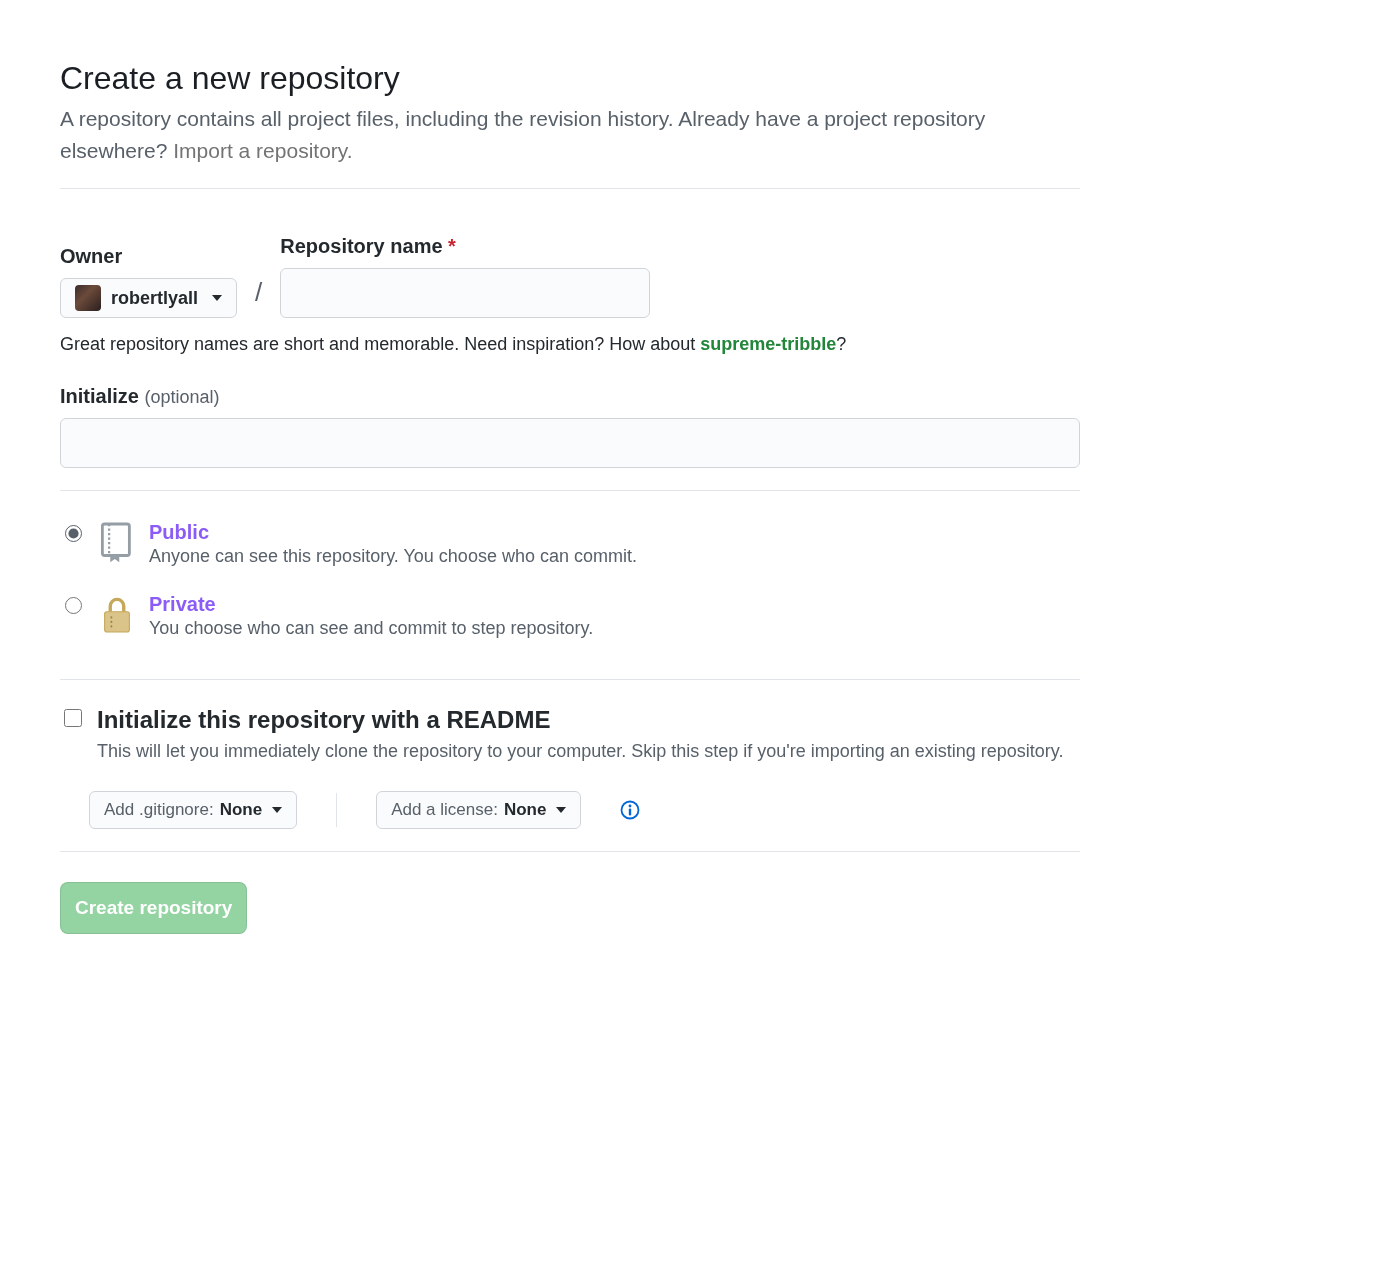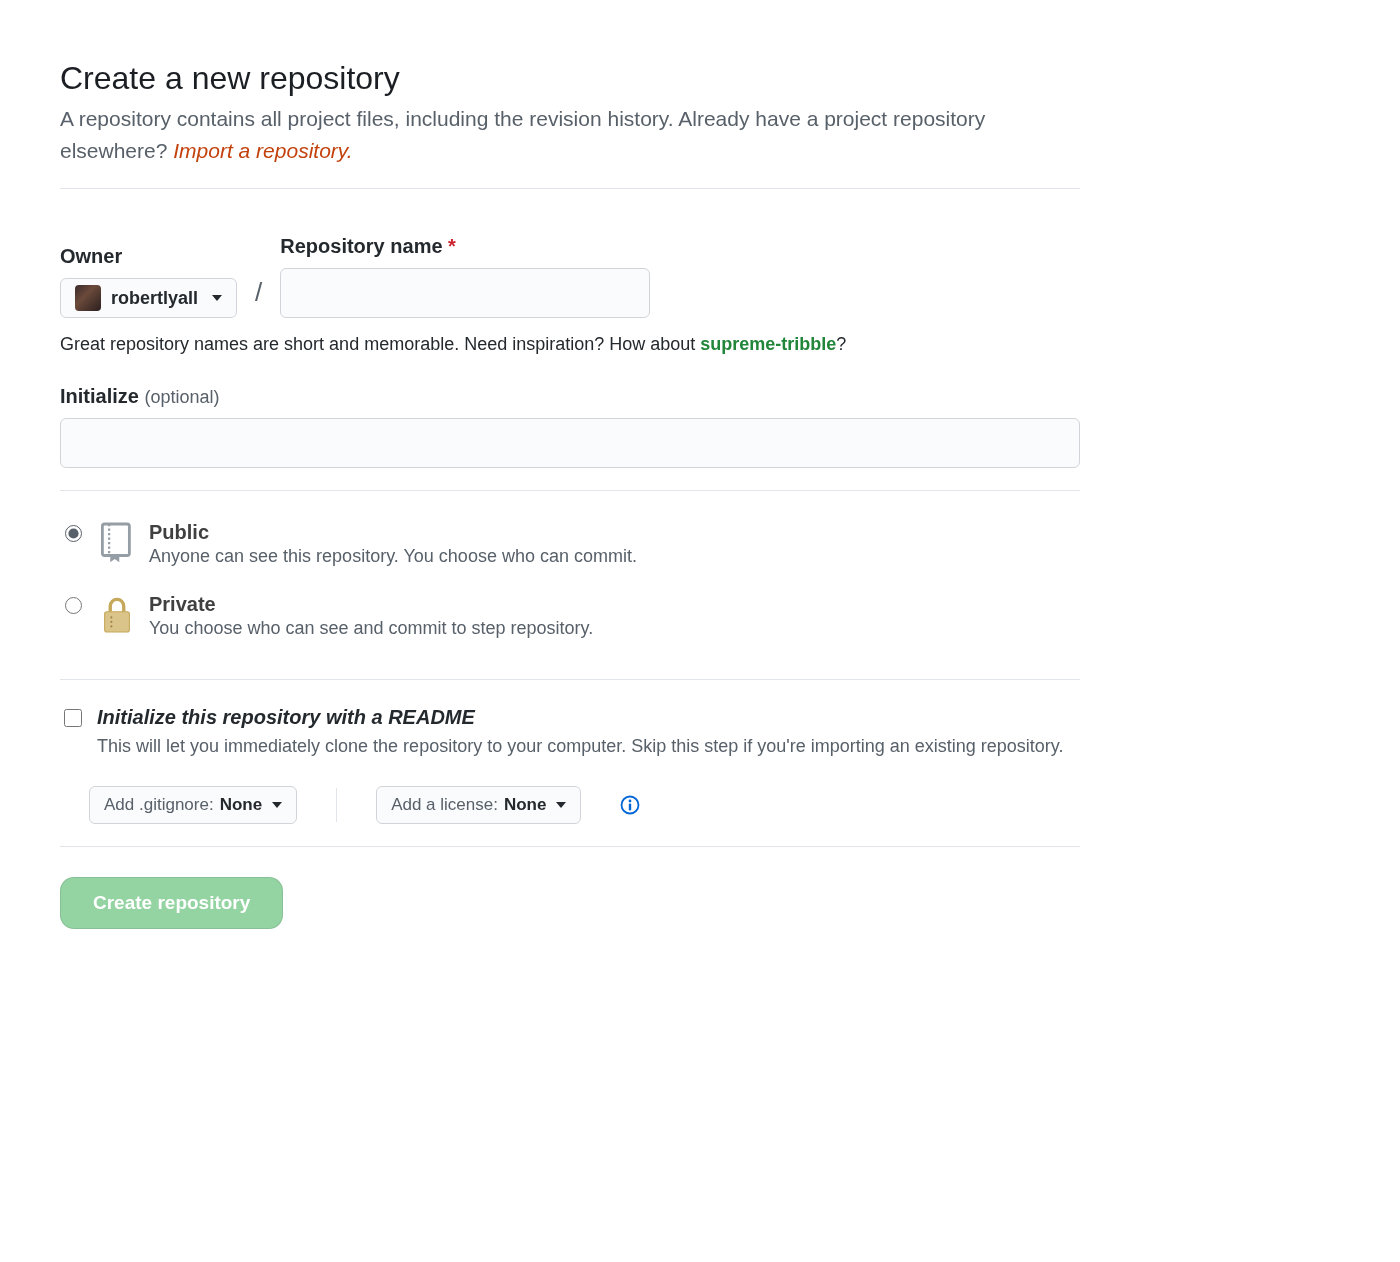--- a/index.html
+++ b/index.html
@@ -20,23 +20,22 @@
     margin: 0 0 6px 0;
     color: #1b1f23;
   }
   .subhead {
     color: #586069;
     font-size: 21px;
     line-height: 1.5;
     margin: 0 0 0 0;
   }
   .subhead a {
-    color: #c2410c;
+    color: #737373;
     text-decoration: none;
-    font-style: italic;
   }
   hr.sep {
     border: none;
     border-top: 1px solid #e1e4e8;
     margin: 22px 0;
   }
   .row {
     display: flex;
     align-items: flex-end;
     gap: 16px;
@@ -122,36 +121,35 @@
     width: 17px; height: 17px;
     accent-color: #586069;
   }
   .vis-icon {
     width: 36px; height: 42px;
     flex-shrink: 0;
   }
   .vis-text .vis-title {
     font-weight: 600;
     font-size: 20px;
-    color: #404040;
+    color: #8b5cf6;
   }
   .vis-text .vis-desc {
     color: #586069;
     font-size: 18px;
     margin-top: 2px;
   }
   .init-section { display: flex; align-items: flex-start; gap: 12px; padding-top: 4px; }
   .init-section input[type=checkbox] {
     margin-top: 3px;
     width: 18px; height: 18px;
   }
   .init-text .init-title {
     font-weight: 600;
-    font-size: 20px;
-    font-style: italic;
+    font-size: 24px;
   }
   .init-text .init-desc {
     color: #586069;
     font-size: 18px;
     margin-top: 4px;
     line-height: 1.5;
   }
   .dropdown-row {
     display: flex;
     align-items: center;
@@ -176,24 +174,24 @@
     cursor: pointer;
     gap: 6px;
   }
   .select-btn strong { color: #24292e; font-weight: 600; }
   .info-icon {
     width: 20px; height: 20px;
     display: inline-flex;
   }
   .submit-btn {
     margin-top: 8px;
-    padding: 14px 32px;
+    padding: 14px 14px;
     background: #94d3a2;
     border: 1px solid rgba(27,31,35,0.1);
-    border-radius: 14px;
+    border-radius: 8px;
     color: #fff;
     font-size: 19px;
     font-weight: 600;
     cursor: pointer;
   }
 </style>
 </head>
 <body>
 
 <div class="container">

